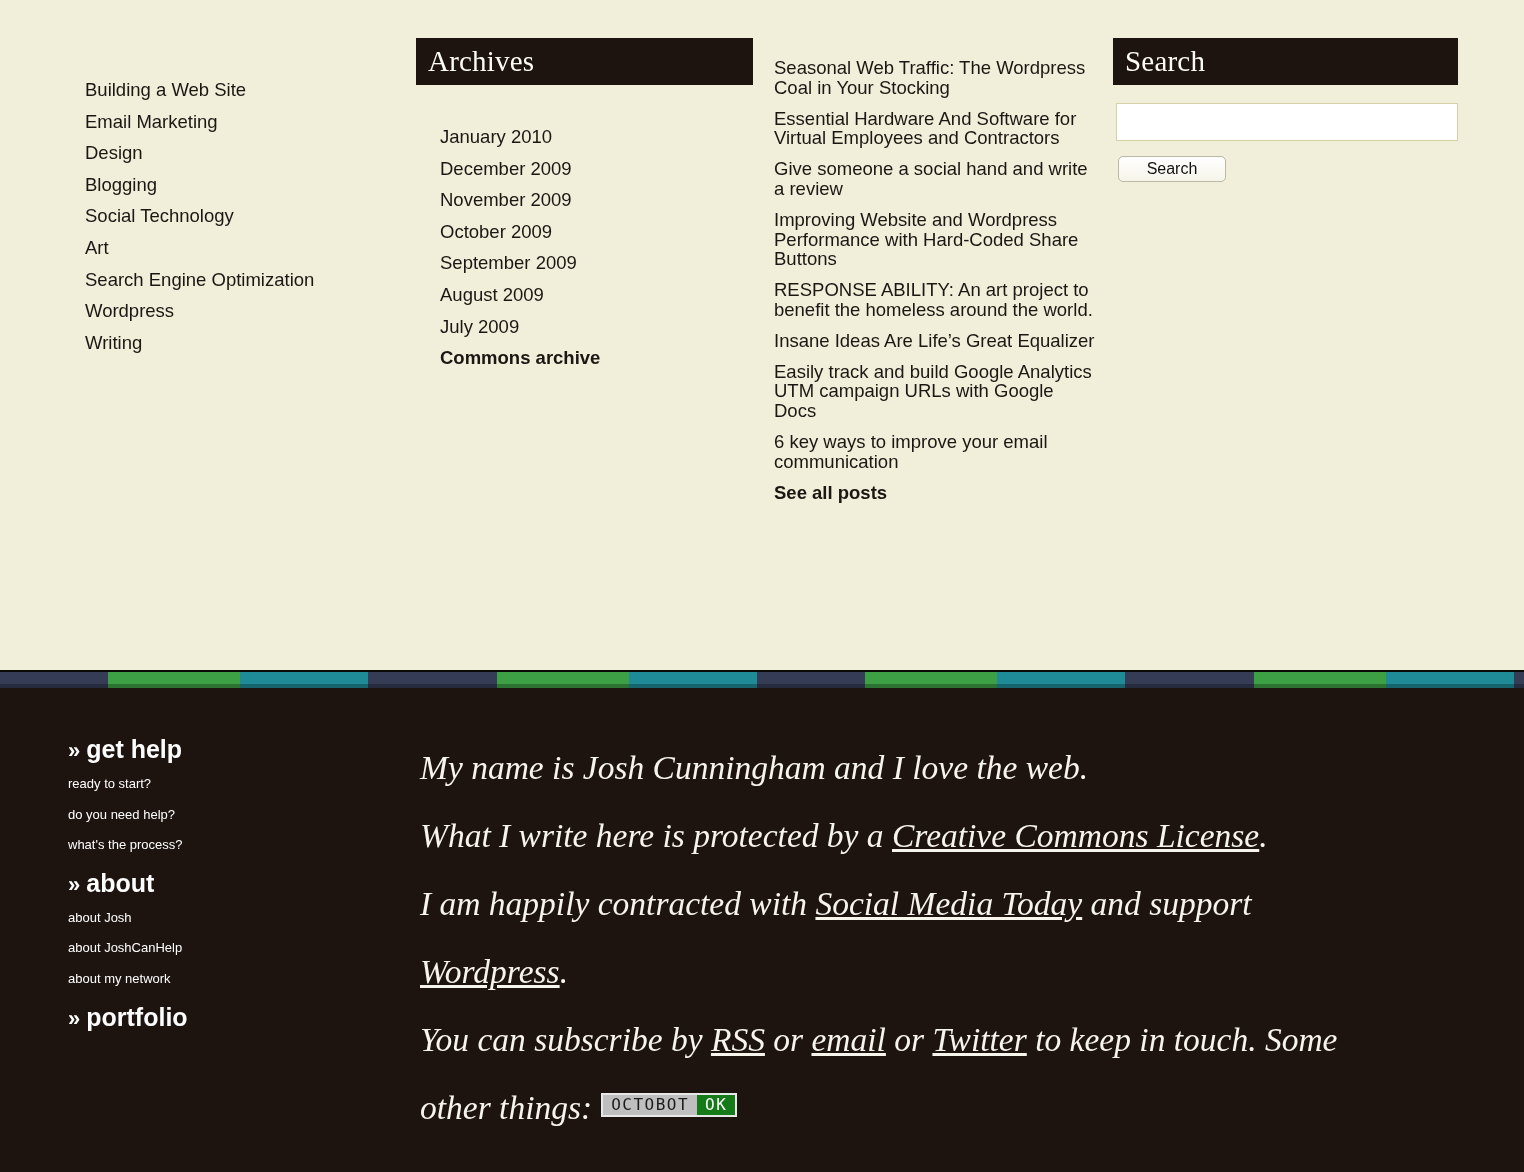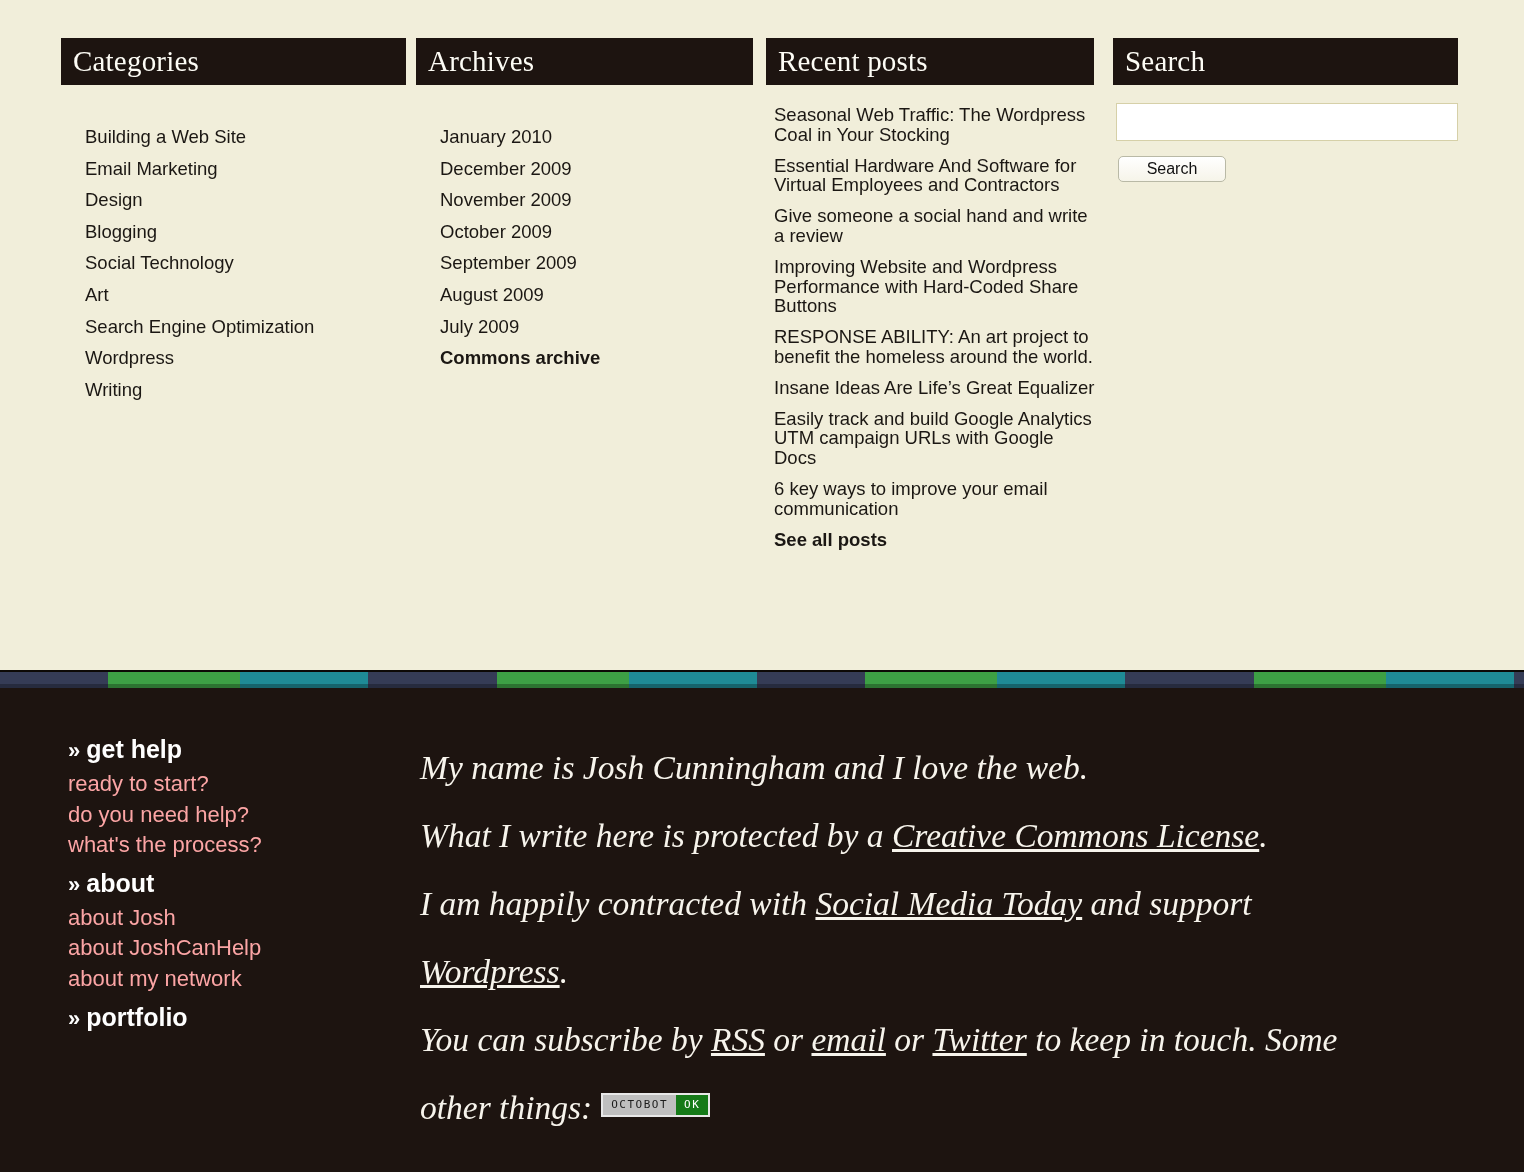--- a/index.html
+++ b/index.html
@@ -168,23 +168,23 @@
     font-size: 22px;
     margin-right: 6px;
   }
   .footer-nav ul {
     list-style: none;
     margin: 0 0 4px 0;
     padding: 0;
   }
   .footer-nav ul a {
     display: block;
-    color: #fca5a5;
+    color: #ffffff;
     text-decoration: none;
-    font-size: 22px;
+    font-size: 13px;
     line-height: 30.6px;
     white-space: nowrap;
   }
 
   .footer-about {
     position: absolute;
     left: 420px;
     top: 46px;
     width: 1065px;
     color: #f7f4ec;
@@ -200,21 +200,21 @@
   .footer-about .line { display: block; }
 
   
   .badge {
     display: inline-block;
     vertical-align: 2px;
     margin-left: 9px;
     border: 2px solid #e8e8e8;
     font-family: "DejaVu Sans Mono", monospace;
     font-style: normal;
-    font-size: 11px;
+    font-size: 16px;
     line-height: 20px;
     height: 20px;
     white-space: nowrap;
     overflow: hidden;
   }
   .badge span {
     display: inline-block;
     height: 20px;
     padding: 0 8px;
     letter-spacing: 1.5px;
@@ -228,21 +228,20 @@
     background: #157a18;
     color: #ffffff;
   }
 </style>
 </head>
 <body>
 
 <div class="widgets">
 
   <div class="col col-categories">
-    <div class="widget-head">Categories</div>
     <div class="widget-body">
       <ul class="link-list" id="categories-list">
           <li>
             <a href="#">Building a Web Site</a>
           </li>
           <li>
             <a href="#">Email Marketing</a>
           </li>
           <li>
             <a href="#">Design</a>
@@ -295,21 +294,20 @@
             <a href="#">July 2009</a>
           </li>
           <li>
             <a href="#" class="strong">Commons archive</a>
           </li>
         </ul>
     </div>
   </div>
 
   <div class="col col-recent">
-    <div class="widget-head">Recent posts</div>
     <div class="widget-body">
       <ul class="post-list" id="recent-posts-list">
           <li>
             <a href="#">Seasonal Web Traffic: The Wordpress Coal in Your Stocking</a>
           </li>
           <li>
             <a href="#">Essential Hardware And Software for Virtual Employees and Contractors</a>
           </li>
           <li>
             <a href="#">Give someone a social hand and write a review</a>

